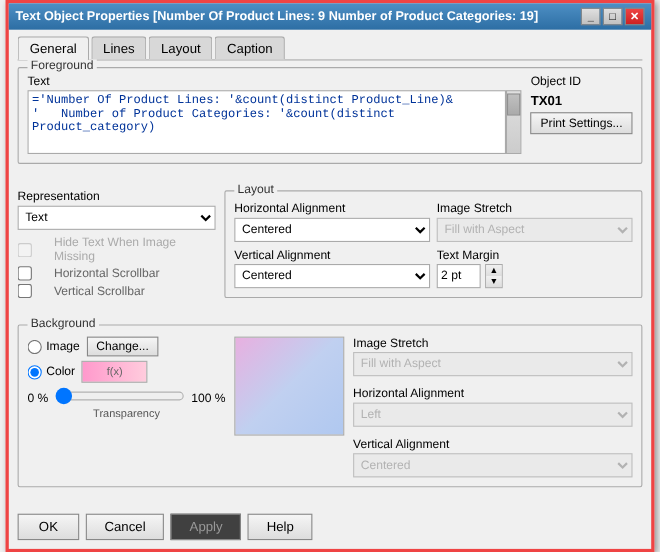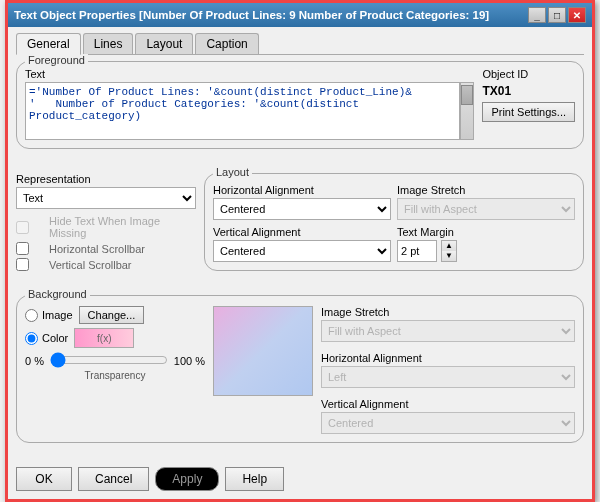--- a/index.html
+++ b/index.html
@@ -60,21 +60,21 @@
       background: #f0f0f0;
       border-bottom: 1px solid #f0f0f0;
       margin-bottom: -1px;
       z-index: 1;
       position: relative;
     }
 
     
     .section {
       border: 1px solid #aaa;
-      border-radius: 13px;
+      border-radius: 2px;
       margin-bottom: 24px;
       padding: 6px 8px 8px 8px;
       position: relative;
       background: #f0f0f0;
     }
     .section-label {
       position: absolute;
       top: -8px;
       left: 8px;
       background: #f0f0f0;
@@ -214,21 +214,21 @@
       margin-top: 6px;
     }
     .btn {
       padding: 4px 16px;
       border: 1px solid #888;
       background: linear-gradient(to bottom, #f5f5f5, #ddd);
       cursor: pointer;
       font-size: 12px;
       min-width: 56px;
     }
-    .btn:disabled { color: #999; background: #000000; cursor: default; border-radius: 10px; }
+    .btn:disabled { color: #999; background: #404040; cursor: default; }
 
     .disabled-text { color: #aaa; }
   </style>
 </head>
 <body>
 
 <div class="window">
 
   <div class="title-bar">
     <span class="title-bar-title">Text Object Properties [Number Of Product Lines: 9   Number of Product Categories: 19]</span>

